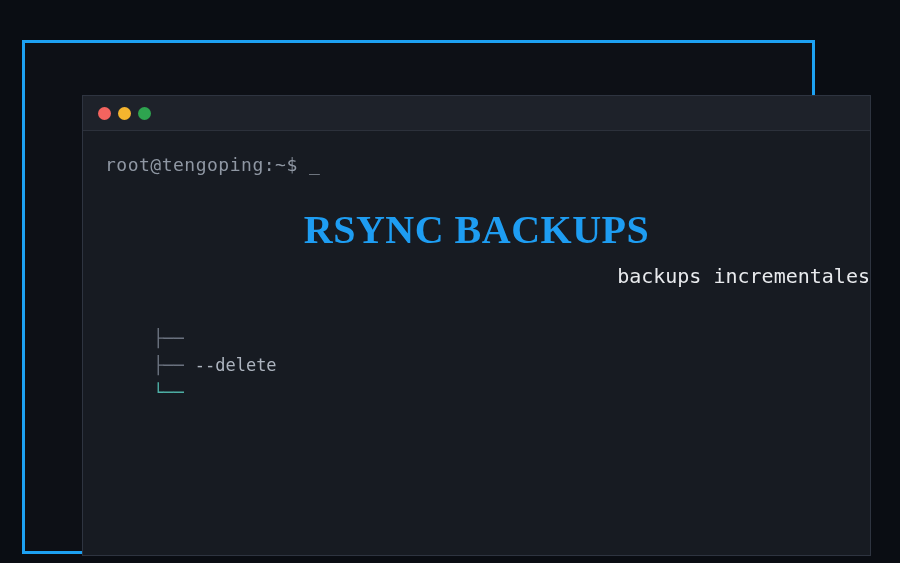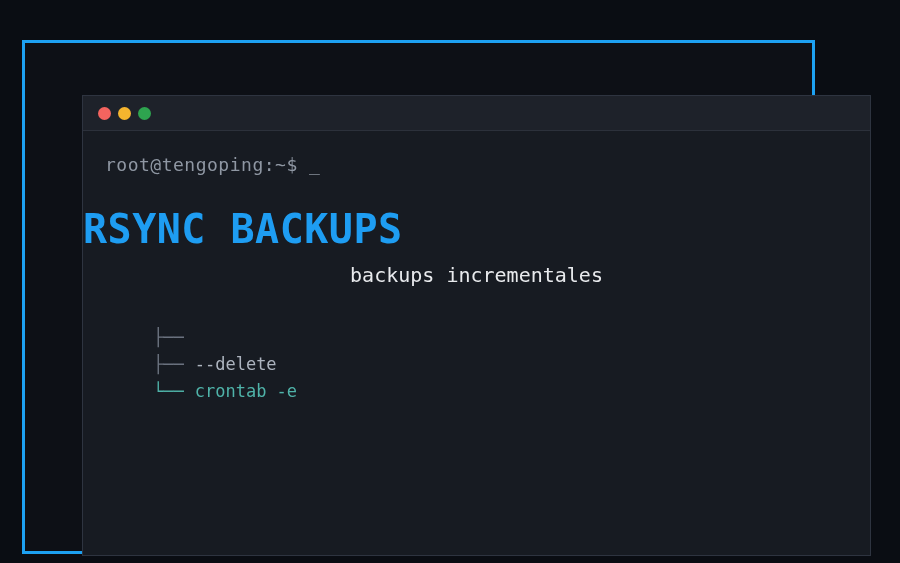--- a/index.html
+++ b/index.html
@@ -46,30 +46,31 @@
 
   .prompt-line {
     margin-left: 22px;
     font-size: 18px;
     color: var(--prompt, #8f97a3);
     letter-spacing: 0.5px;
     white-space: pre;
   }
   .title {
     margin-top: 31px;
-    text-align: left;
+    text-align: center;
     font-size: 40px;
     font-weight: bold;
     color: var(--title, #1e9df2);
     letter-spacing: 0.5px;
     white-space: pre;
+    font-family: Liberation Serif, serif;
   }
   .subtitle {
     margin-top: 11px;
-    text-align: center;
+    text-align: right;
     font-size: 20px;
     color: var(--subtitle, #e8eaed);
     white-space: pre;
   }
   .tree {
     margin: 36px 0 0 70px;
     font-size: 17px;
   }
   .tree-row {
     height: 27px;
@@ -105,19 +106,18 @@
       <div class="tree">
         <div class="tree-row">
           <span class="connector">├──</span>
         </div>
         <div class="tree-row">
           <span class="connector">├──</span>
           <span class="item-label">--delete</span>
         </div>
         <div class="tree-row highlight">
           <span class="connector">└──</span>
-          <span class="item-label">crontab -e</span>
         </div>
       </div>
 
     </div>
   </div>
 </div>
 
 </body></html>

